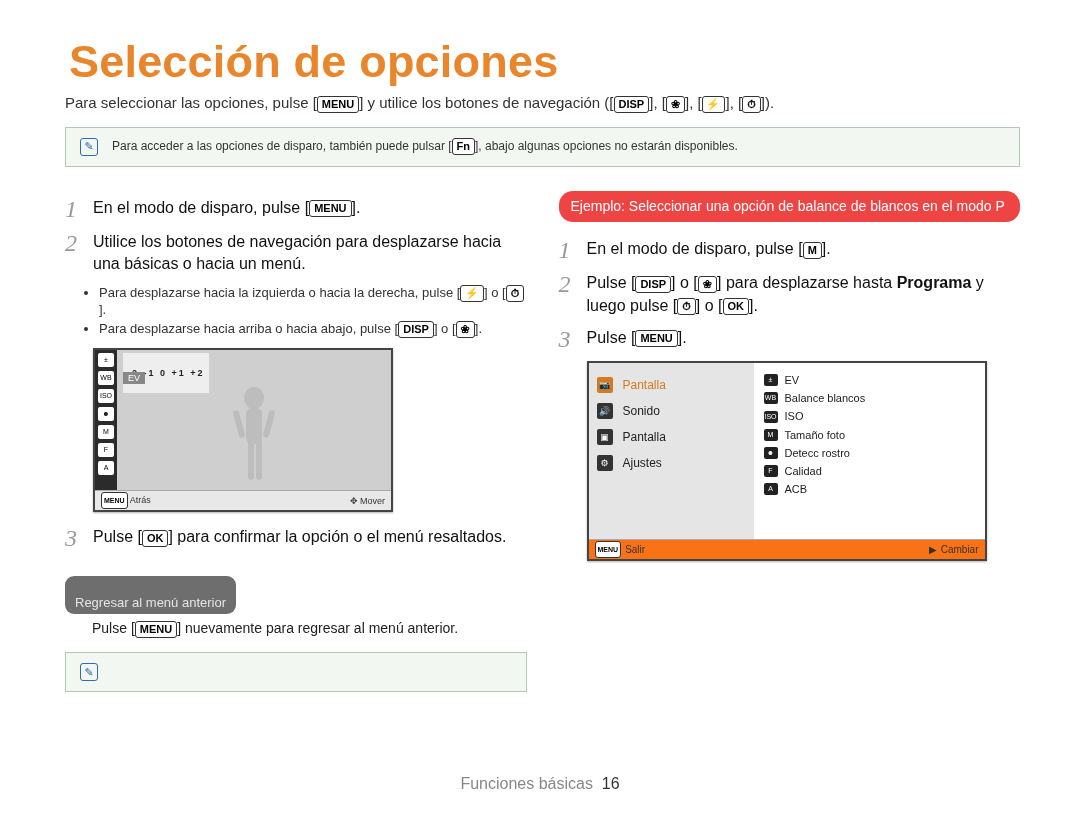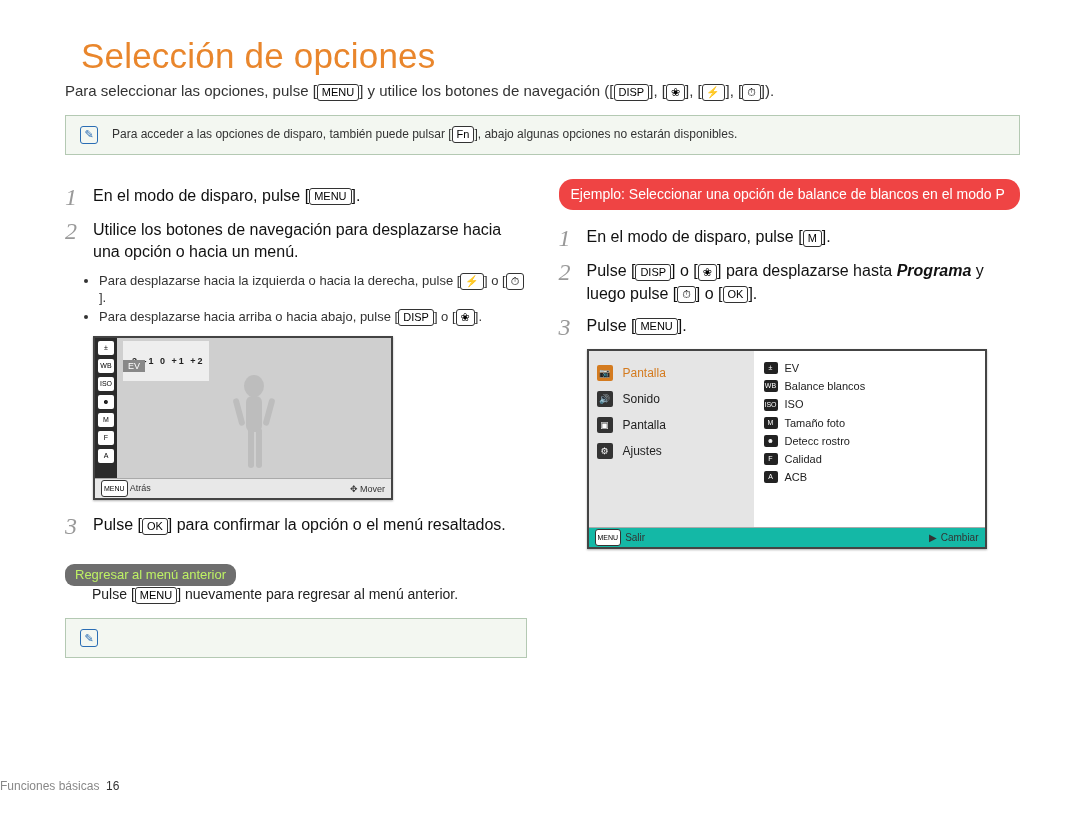--- a/index.html
+++ b/index.html
@@ -13,37 +13,37 @@
     color: #222;
   }
   .page {
     position: relative;
     width: 1080px;
     height: 815px;
     padding: 36px 60px 30px 65px;
   }
   h1.title {
     color: #e9862c;
-    font-size: 35px;
-    font-weight: 400;
-    margin: 0 0 6px 16px;
+    font-size: 45px;
+    font-weight: 700;
+    margin: 0 0 6px 4px;
     letter-spacing: 0.2px;
   }
   .intro {
     font-size: 15px;
     color: #333;
     margin: 2px 0 14px 0;
   }
   .kbd {
     display: inline-block;
     border: 1px solid #333;
     border-radius: 3px;
     padding: 0px 4px;
     font-size: 11px;
-    font-weight: normal;
+    font-weight: bold;
     line-height: 15px;
     vertical-align: middle;
     background: #fff;
     font-family: Arial, sans-serif;
     color: #000;
   }
   .notebox {
     border: 1px solid #b4c9b3;
     background: #f3f7f1;
     padding: 10px 14px;
@@ -95,42 +95,42 @@
   ul.sub {
     margin: 6px 0 10px 20px;
     padding-left: 14px;
     font-size: 13px;
     color: #333;
   }
   ul.sub li { margin-bottom: 4px; }
   .subhead {
     display: inline-block;
     background: #6e6e6e;
-    color: #bef264;
+    color: #e5e5e5;
     font-size: 13px;
-    padding: 3px 10px 4px 10px;
+    padding: 19px 10px 4px 10px;
     border-radius: 9px;
-    margin: 16px 0 0 0;
+    margin: 16px 0 6px 0;
   }
   .subtext {
     font-size: 14px;
     color: #222;
     margin-bottom: 10px;
     margin-left: 27px;
   }
   .example-head {
     background: #ef4444;
     color: #fff;
     font-size: 14px;
     padding: 6px 12px 7px 12px;
     border-radius: 14px;
     line-height: 1.35;
     margin-bottom: 16px;
   }
-  .bold { font-weight: bold; font-style: italic; }
+  .bold { font-weight: bold; }
 
   
   .lcd {
     width: 300px;
     border: 2px solid #444;
     background: #fff;
     font-size: 11px;
     margin: 6px 0 14px 28px;
     box-shadow: 0 1px 2px rgba(0,0,0,0.3);
   }
@@ -230,38 +230,39 @@
     color: #222;
   }
   .lcd2 .rightlist .ri {
     display: flex; align-items: center; gap: 7px;
   }
   .lcd2 .rightlist .rc {
     width: 14px; height: 12px; background: #222; border-radius: 2px;
     color: #fff; font-size: 7px; text-align: center; line-height: 12px;
   }
   .lcd2 .bottom-row {
-    background: #14b8a6;
+    background: #f97316;
     font-size: 10px;
   }
   .lcd2 .bottom-row .left, .lcd2 .bottom-row .right {
     display: flex; align-items: center; gap: 4px;
   }
 
   .notebox.inline {
     margin-top: 14px;
     margin-bottom: 0;
   }
 
   .footer {
     position: absolute;
     bottom: 22px;
     width: 100%;
     left: 0;
-    font-size: 12px;
+    text-align: center;
+    font-size: 16px;
     color: #888;
   }
   .footer .pn { color: #333; }
 </style>
 </head>
 <body>
 
 <div class="page">
   <h1 class="title">Selección de opciones</h1>
 
@@ -282,21 +283,21 @@
 
       <div class="step">
         <div class="step-num">1</div>
         <div class="step-body">
           <span>En el modo de disparo, pulse [</span><span class="kbd">MENU</span><span>].</span>
         </div>
       </div>
 
       <div class="step">
         <div class="step-num">2</div>
-        <div class="step-body">Utilice los botones de navegación para desplazarse hacia una opción o hacia un menú.</div>
+        <div class="step-body">Utilice los botones de navegación para desplazarse hacia una básicas o hacia un menú.</div>
       </div>
 
       <ul class="sub">
         <li>
           <span>Para desplazarse hacia la izquierda o hacia la derecha, pulse [</span><span class="kbd">⚡</span><span>] o [</span><span class="kbd">⏱</span><span>].</span>
         </li>
         <li>
           <span>Para desplazarse hacia arriba o hacia abajo, pulse [</span><span class="kbd">DISP</span><span>] o [</span><span class="kbd">❀</span><span>].</span>
         </li>
       </ul>

